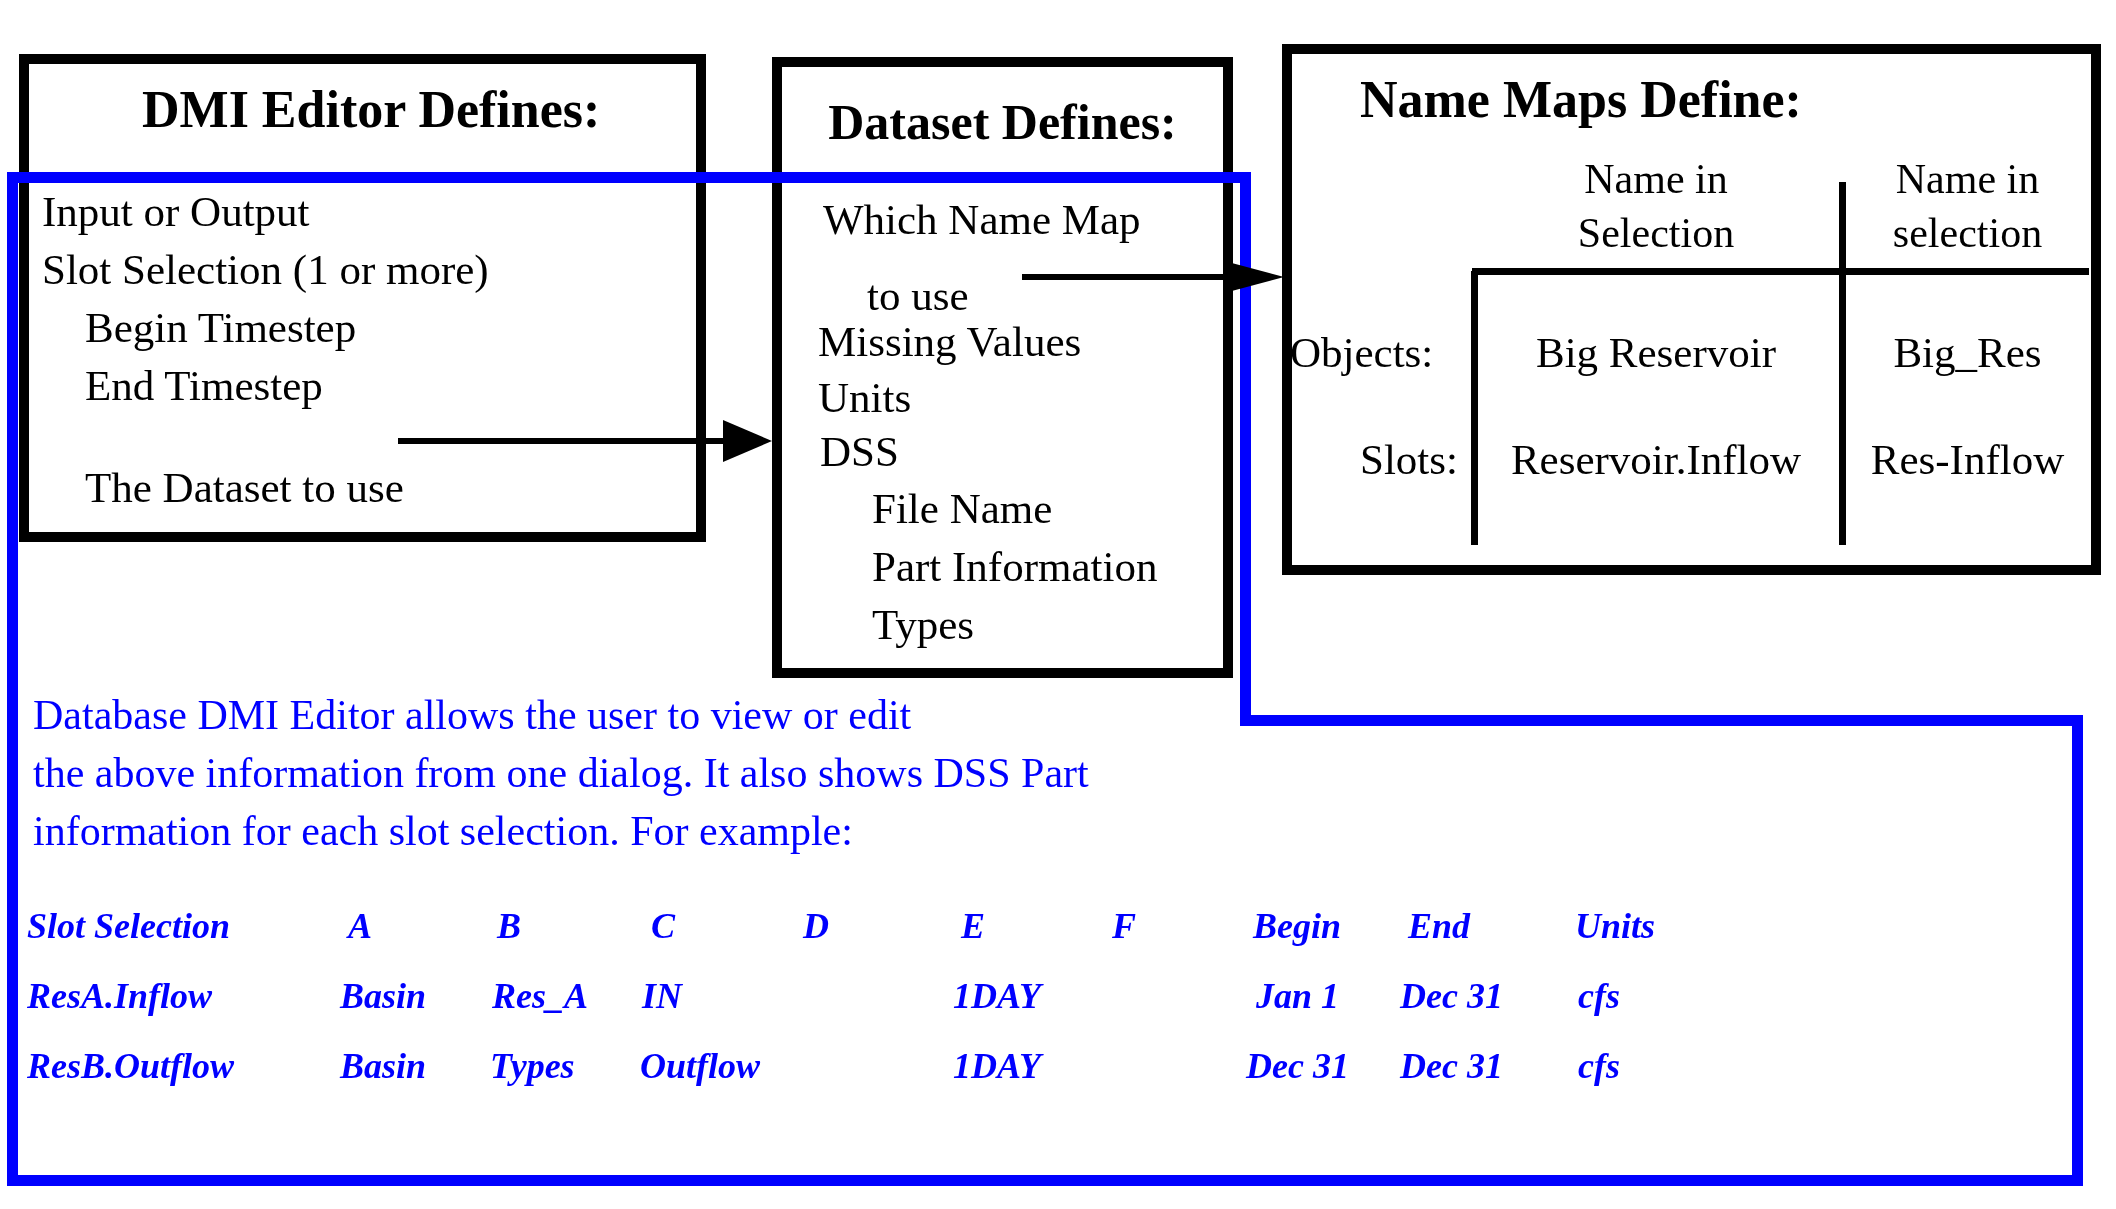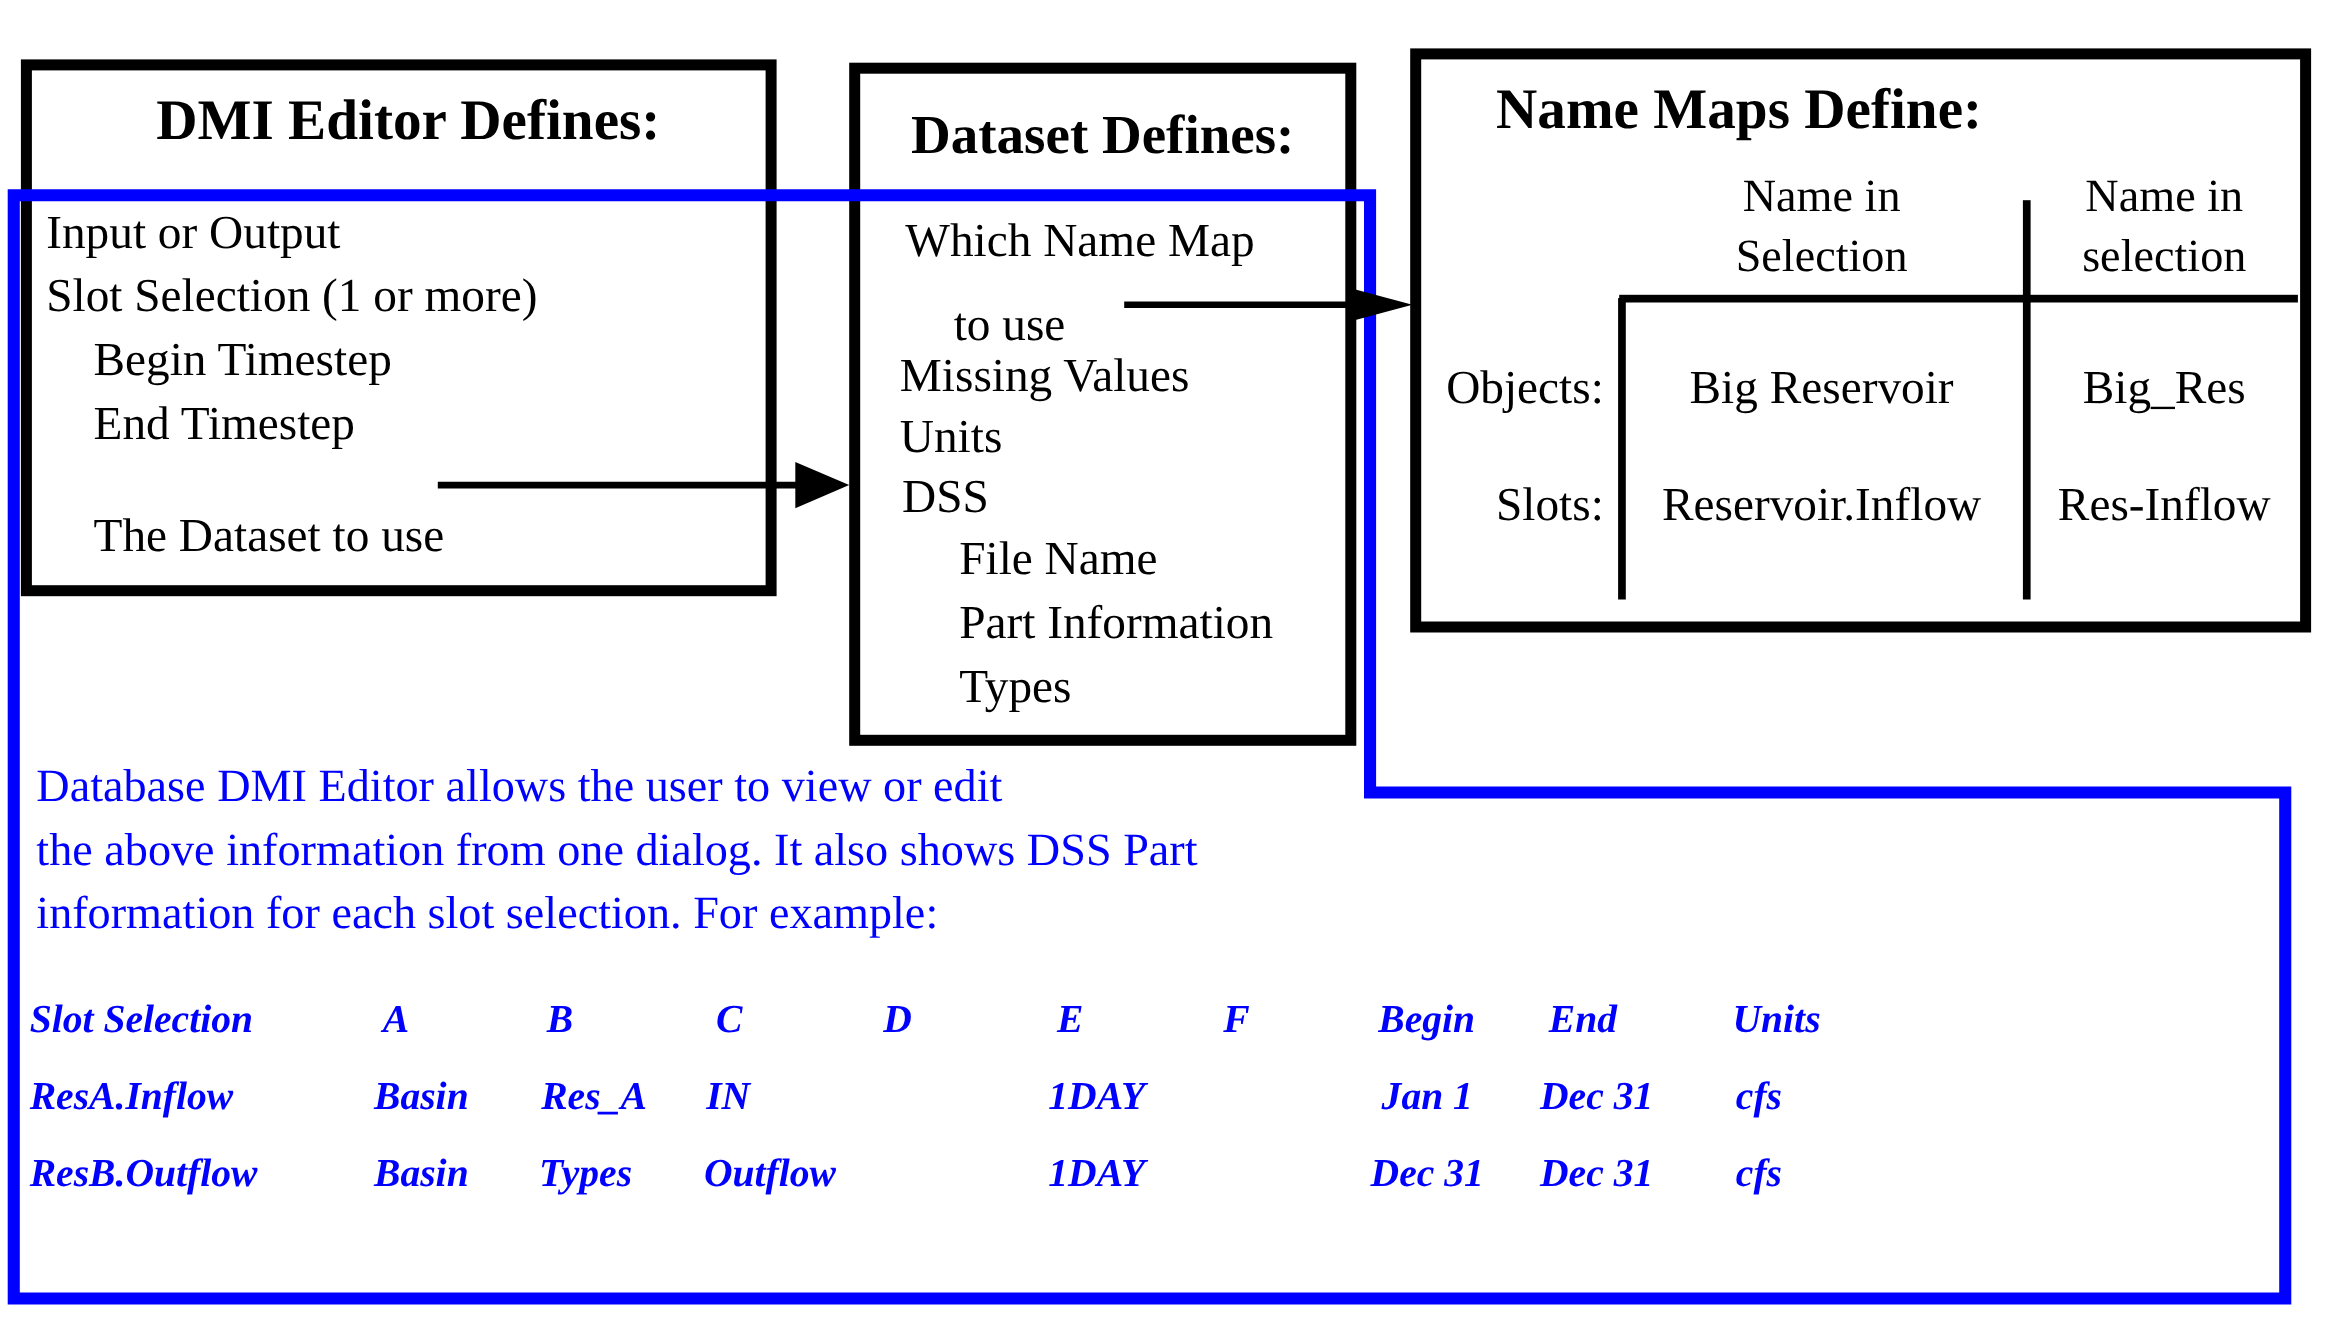--- a/index.html
+++ b/index.html
@@ -44,21 +44,21 @@
 
   <div class="nm-head" style="left:1472px;top:158px;width:368px;">Name in</div>
   <div class="nm-head" style="left:1472px;top:212px;width:368px;">Selection</div>
   <div class="nm-head" style="left:1846px;top:158px;width:243px;">Name in</div>
   <div class="nm-head" style="left:1846px;top:212px;width:243px;">selection</div>
 
   <div class="nm-line" style="left:1472px;top:268px;width:617px;height:7px;"></div>
   <div class="nm-line" style="left:1471px;top:271px;width:7px;height:274px;"></div>
   <div class="nm-line" style="left:1839px;top:182px;width:7px;height:363px;"></div>
 
-  <div class="nm-cell" style="left:1290px;top:331px;width:168px;text-align:right;">Objects:</div>
+  <div class="nm-cell" style="left:1290px;top:331px;width:168px;text-align:left;">Objects:</div>
   <div class="nm-cell" style="left:1472px;top:331px;width:368px;text-align:center;">Big Reservoir</div>
   <div class="nm-cell" style="left:1846px;top:331px;width:243px;text-align:center;">Big_Res</div>
   <div class="nm-cell" style="left:1290px;top:438px;width:168px;text-align:right;">Slots:</div>
   <div class="nm-cell" style="left:1472px;top:438px;width:368px;text-align:center;">Reservoir.Inflow</div>
   <div class="nm-cell" style="left:1846px;top:438px;width:243px;text-align:center;">Res-Inflow</div>
 
   <div class="note-line" style="left:33px;top:694px;color:#0000FF;">Database DMI Editor allows the user to view or edit</div>
   <div class="note-line" style="left:33px;top:752px;color:#0000FF;">the above information from one dialog. It also shows DSS Part</div>
   <div class="note-line" style="left:33px;top:810px;color:#0000FF;">information for each slot selection. For example:</div>
 

